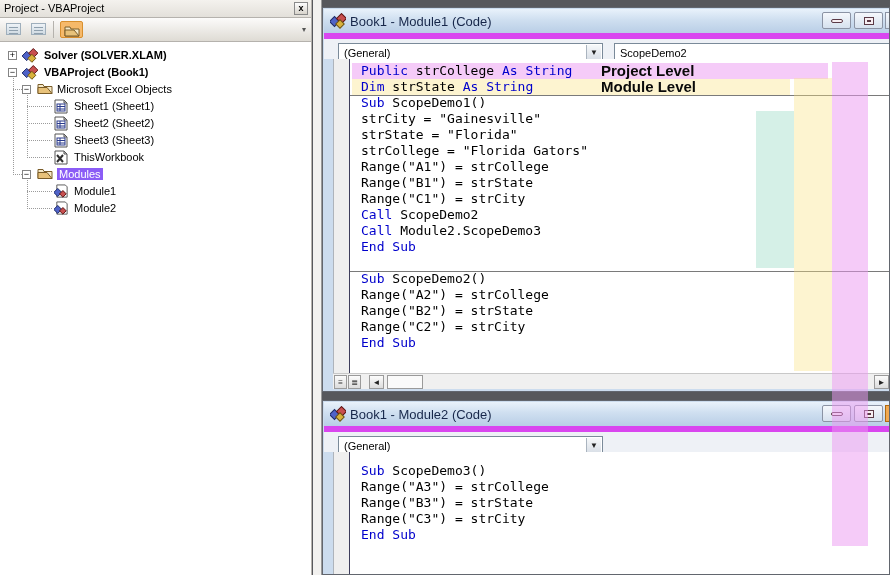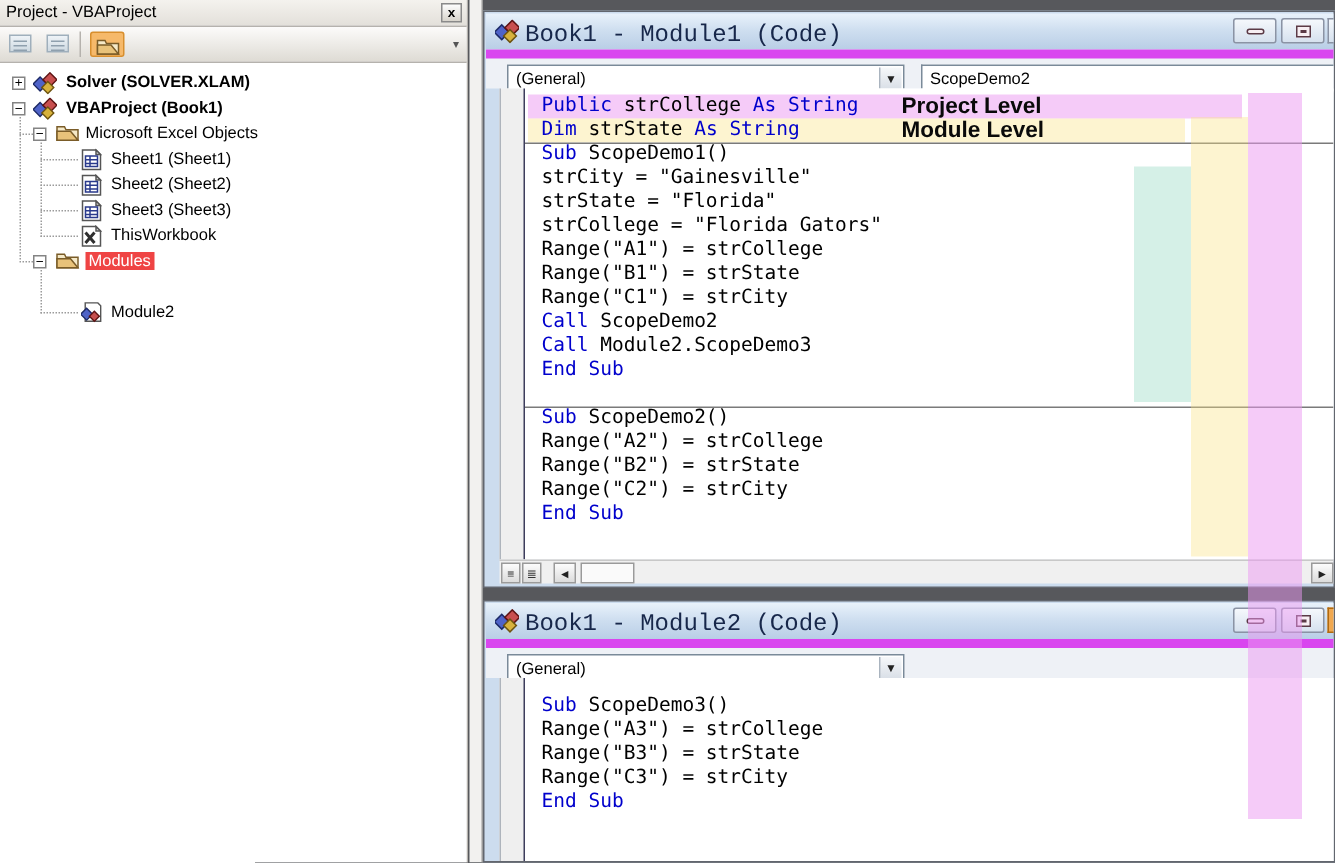--- a/index.html
+++ b/index.html
@@ -15,34 +15,34 @@
   .tb-btn { position:absolute; top:3px; width:20px; height:17px; }
   .tb-glyph { position:absolute; left:2px; top:2px; width:15px; height:12px; border:1px solid #9fafbc; background:linear-gradient(#eef3f7,#cfdae2); }
   .tb-glyph i { position:absolute; left:2px; right:2px; height:1px; background:#8fa0ae; }
   .tb-sep { position:absolute; left:53px; top:3px; width:1px; height:17px; background:#b5b2ad; }
   #tb-folders { left:60px; width:23px; background:#f6b96a; border:1px solid #d88f2e; border-radius:2px; }
   #tb-overflow { position:absolute; right:2px; top:6px; width:10px; height:12px; font-size:8px; color:#555; text-align:center; line-height:12px; }
   #tree { position:absolute; left:0; top:42px; right:0; bottom:0; background:#fff; font-size:11px; color:#000; }
   .tree-row { position:absolute; left:0; height:17px; width:100%; white-space:nowrap; }
   .tree-label { position:absolute; top:2px; }
   .tree-label.bold { font-weight:bold; }
-  .tree-label.selected { background:#ef4444; color:#fff; padding:0 2px; }
+  .tree-label.selected { background:#8b5cf6; color:#fff; padding:0 2px; }
   .expand-box { position:absolute; top:4px; width:9px; height:9px; background:#fff; border:1px solid #848484; font-size:9px; line-height:7px; text-align:center; color:#000; }
   .tree-icon { position:absolute; top:1px; width:16px; height:14px; }
   .dot-v { position:absolute; width:1px; border-left:1px dotted #9b9b9b; }
   .dot-h { position:absolute; height:1px; border-top:1px dotted #9b9b9b; }
 
   
   #spacer { position:absolute; left:313px; top:0; width:9px; height:575px; background:#f2f1ef; border-right:1px solid #9a9a9a; }
 
   
   .code-win { position:absolute; left:322px; width:568px; background:#ccdcee; border:1px solid #62666e; }
   .win-titlebar { position:absolute; left:1px; right:0; top:1px; height:24px; background:linear-gradient(#e9f2fb,#cfdff0 45%,#b9cee6); }
   .win-icon { position:absolute; left:6px; top:4px; width:16px; height:16px; }
-  .win-title { position:absolute; left:26px; top:5px; font-size:16px; color:#17274a;font-family:Liberation Mono, monospace; }
+  .win-title { position:absolute; left:26px; top:5px; font-size:13px; color:#17274a; }
   .winbtn { position:absolute; top:3px; width:29px; height:17px; border:1px solid #8b93a4; border-radius:2px; background:linear-gradient(#f5f8fc,#d6e1ee); }
   .btn-min-glyph { position:absolute; left:8px; top:6px; width:12px; height:4px; border:1px solid #5b3a46; border-radius:2px; background:#f7eef2; }
   .btn-rst-glyph { position:absolute; left:9px; top:4px; width:10px; height:8px; border:1px solid #5b3a46; background:#f7eef2; }
   .btn-rst-glyph i { position:absolute; left:2px; top:2px; width:4px; height:2px; border:1px solid #5b3a46; }
   .btn-sliver { position:absolute; top:3px; right:0; width:4px; height:17px; }
   .combo-row { position:absolute; left:1px; right:0; top:25px; height:26px; background:#eef1f6; border-top:6px solid #d946ef; }
   .combo { position:absolute; top:4px; height:19px; background:#fff; border:1px solid #7a8a99; font-size:11px; }
   .combo-text { position:absolute; left:5px; top:3px; color:#000; }
   .combo-arrow { position:absolute; right:1px; top:1px; width:15px; height:15px; background:linear-gradient(#f6f8fa,#d8dee6); border-left:1px solid #aab4bf; font-size:8px; line-height:15px; text-align:center; color:#222; }
   .combo-general { left:14px; width:265px; }
@@ -186,20 +186,29 @@
       </div>
       <div class="tree-row" style="top: 124px;">
         <span class="dot-h" style="top: 8px; left: 13px; width: 9px;"></span>
         <span class="expand-box" style="left: 22px;">−</span>
         <span class="tree-icon" style="left: 37px;"><svg width="16" height="13" viewBox="0 0 16 12">
             <path d="M1 2 L6 2 L7 4 L15 4 L15 11 L1 11 Z" fill="#f5e9c8" stroke="#7a5c28"></path>
             <path d="M1 5 L10 5 L15 11 L1 11 Z" fill="#e8c27a" stroke="#7a5c28"></path>
           </svg></span>
         <span class="tree-label selected" style="left: 57px;">Modules</span>
       </div>
+      <div class="tree-row" style="top: 141px;">
+        <span class="dot-h" style="top: 8px; left: 27px; width: 25px;"></span>
+        <span class="tree-icon" style="left: 54px;"><svg width="15" height="15" viewBox="0 0 16 16">
+            <path d="M3 1 L12 1 L14 3 L14 14 L3 14 Z" fill="#fff" stroke="#555"></path>
+            <rect x="1" y="6" width="6" height="6" fill="#4f63c8" stroke="#1d2a66" transform="rotate(45 4 9)"></rect>
+            <rect x="7" y="8" width="5" height="5" fill="#c84f4f" stroke="#5e1414" transform="rotate(45 9.5 10.5)"></rect>
+          </svg></span>
+        <span class="tree-label" style="left: 74px;">Module1</span>
+      </div>
       <div class="tree-row" style="top: 158px;">
         <span class="dot-h" style="top: 8px; left: 27px; width: 25px;"></span>
         <span class="tree-icon" style="left: 54px;"><svg width="15" height="15" viewBox="0 0 16 16">
             <path d="M3 1 L12 1 L14 3 L14 14 L3 14 Z" fill="#fff" stroke="#555"></path>
             <rect x="1" y="6" width="6" height="6" fill="#4f63c8" stroke="#1d2a66" transform="rotate(45 4 9)"></rect>
             <rect x="7" y="8" width="5" height="5" fill="#c84f4f" stroke="#5e1414" transform="rotate(45 9.5 10.5)"></rect>
           </svg></span>
         <span class="tree-label" style="left: 74px;">Module2</span>
       </div>
       <div class="dot-v" style="left: 13px; top: 36px; height: 95px;"></div>

